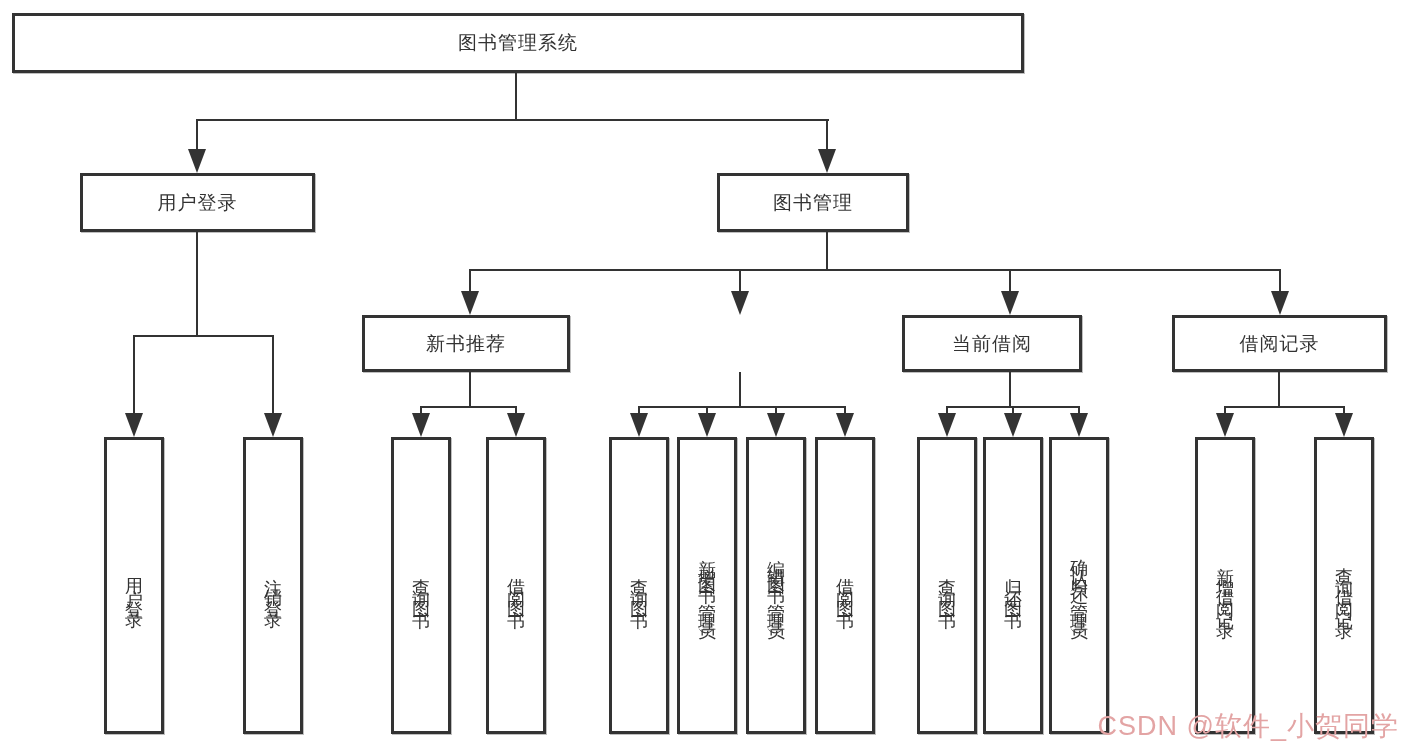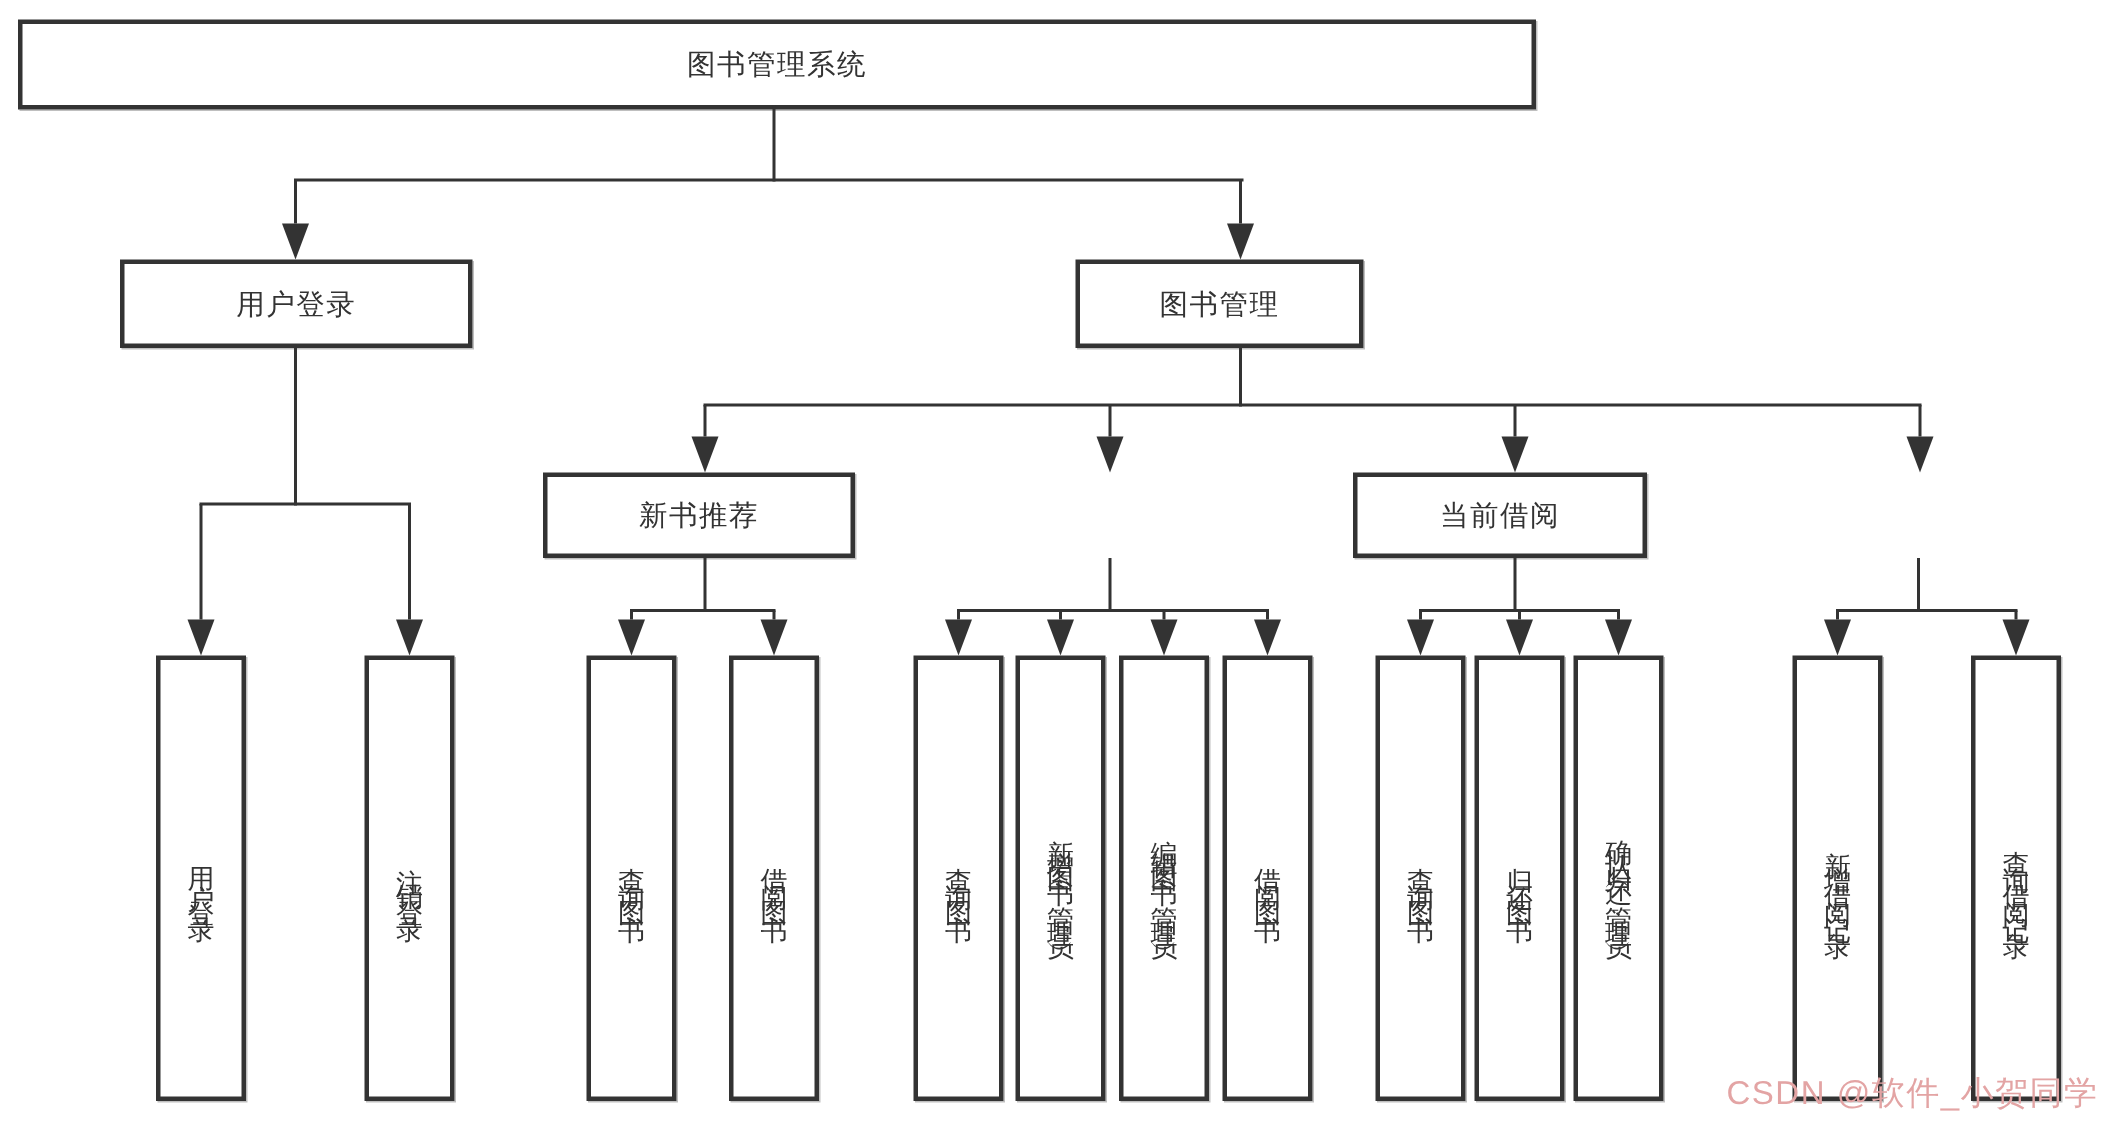--- a/index.html
+++ b/index.html
@@ -44,21 +44,21 @@
   .arrow::after{
     content:"";
     position:absolute;top:100%;left:-8px;
     border-left:9px solid transparent;
     border-right:9px solid transparent;
     border-top:24px solid #333333;
   }
   .watermark{
     position:absolute;
     right:6px;bottom:3px;
-    font-size:22px;
+    font-size:27px;
     color:#e3a4a4;
     letter-spacing:1px;
     pointer-events:none;
     margin-top:36px;
   }
 </style>
 </head>
 <body>
 
 <div id="canvas">
@@ -73,24 +73,27 @@
 
   <div class="hbox" style="left:717px;top:173px;width:192px;height:59px">
     <span>图书管理</span>
   </div>
 
   <div class="hbox" style="left:362px;top:315px;width:208px;height:57px">
     <span>新书推荐</span>
   </div>
 
 
-  <div class="hbox" style="left:902px;top:315px;width:196px;height:57px">
+  <div class="hbox" style="left:902px;top:315px;width:180px;height:57px">
     <span>当前借阅</span>
   </div>
 
+  <div class="hbox" style="left:1172px;top:315px;width:215px;height:57px">
+    <span>借阅记录</span>
+  </div>
 
   <div class="vbox" style="left:104px">
     <span class="vlbl">用户登录</span>
   </div>
   <div class="vbox" style="left:243px">
     <span class="vlbl">注销登录</span>
   </div>
 
   <div class="vbox" style="left:391px">
     <span class="vlbl">查询图书</span>

